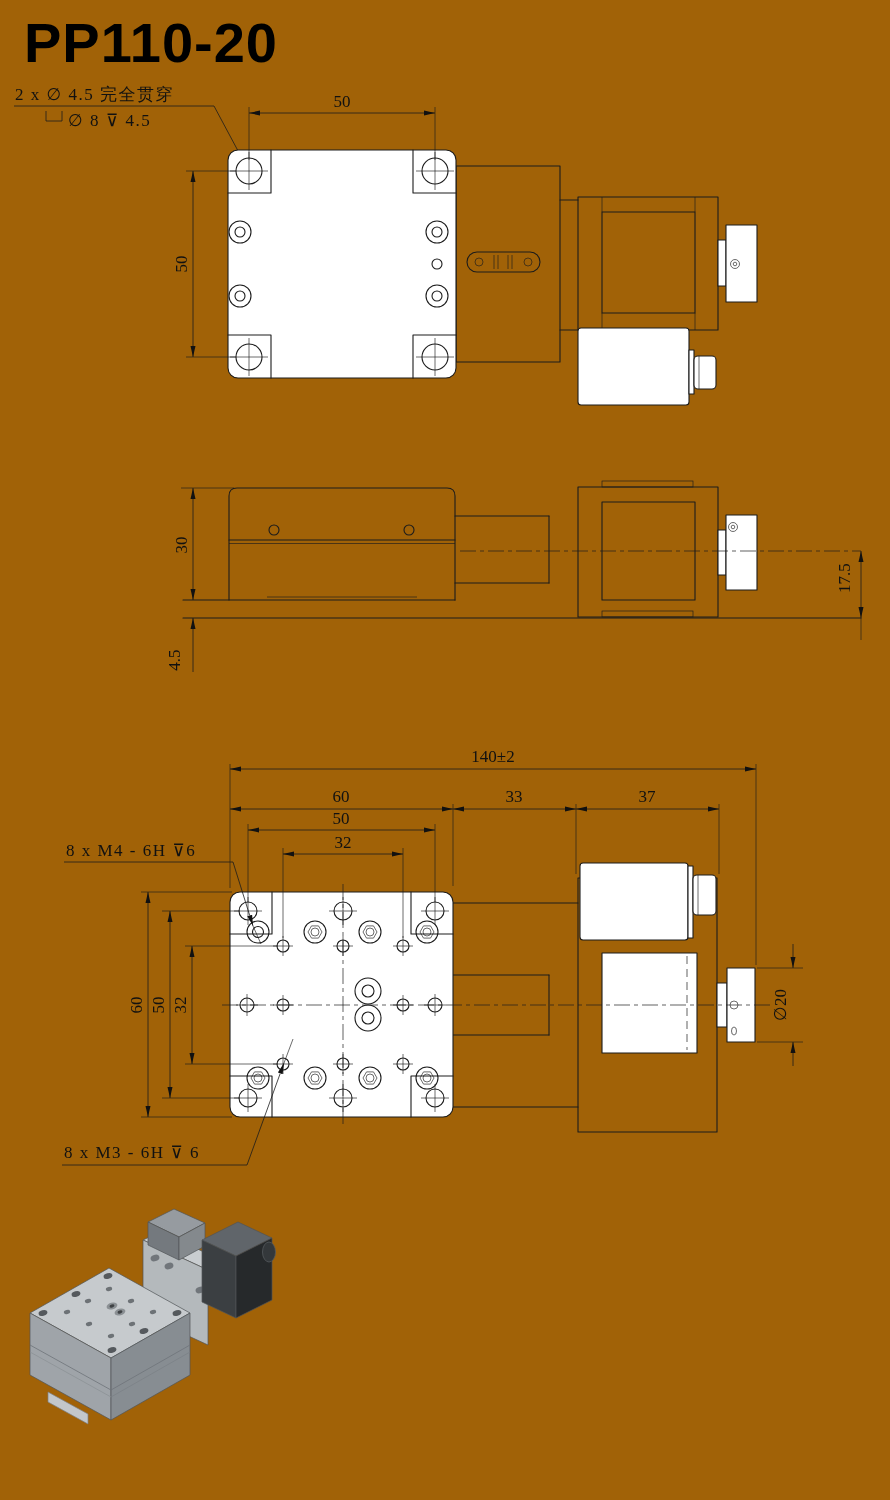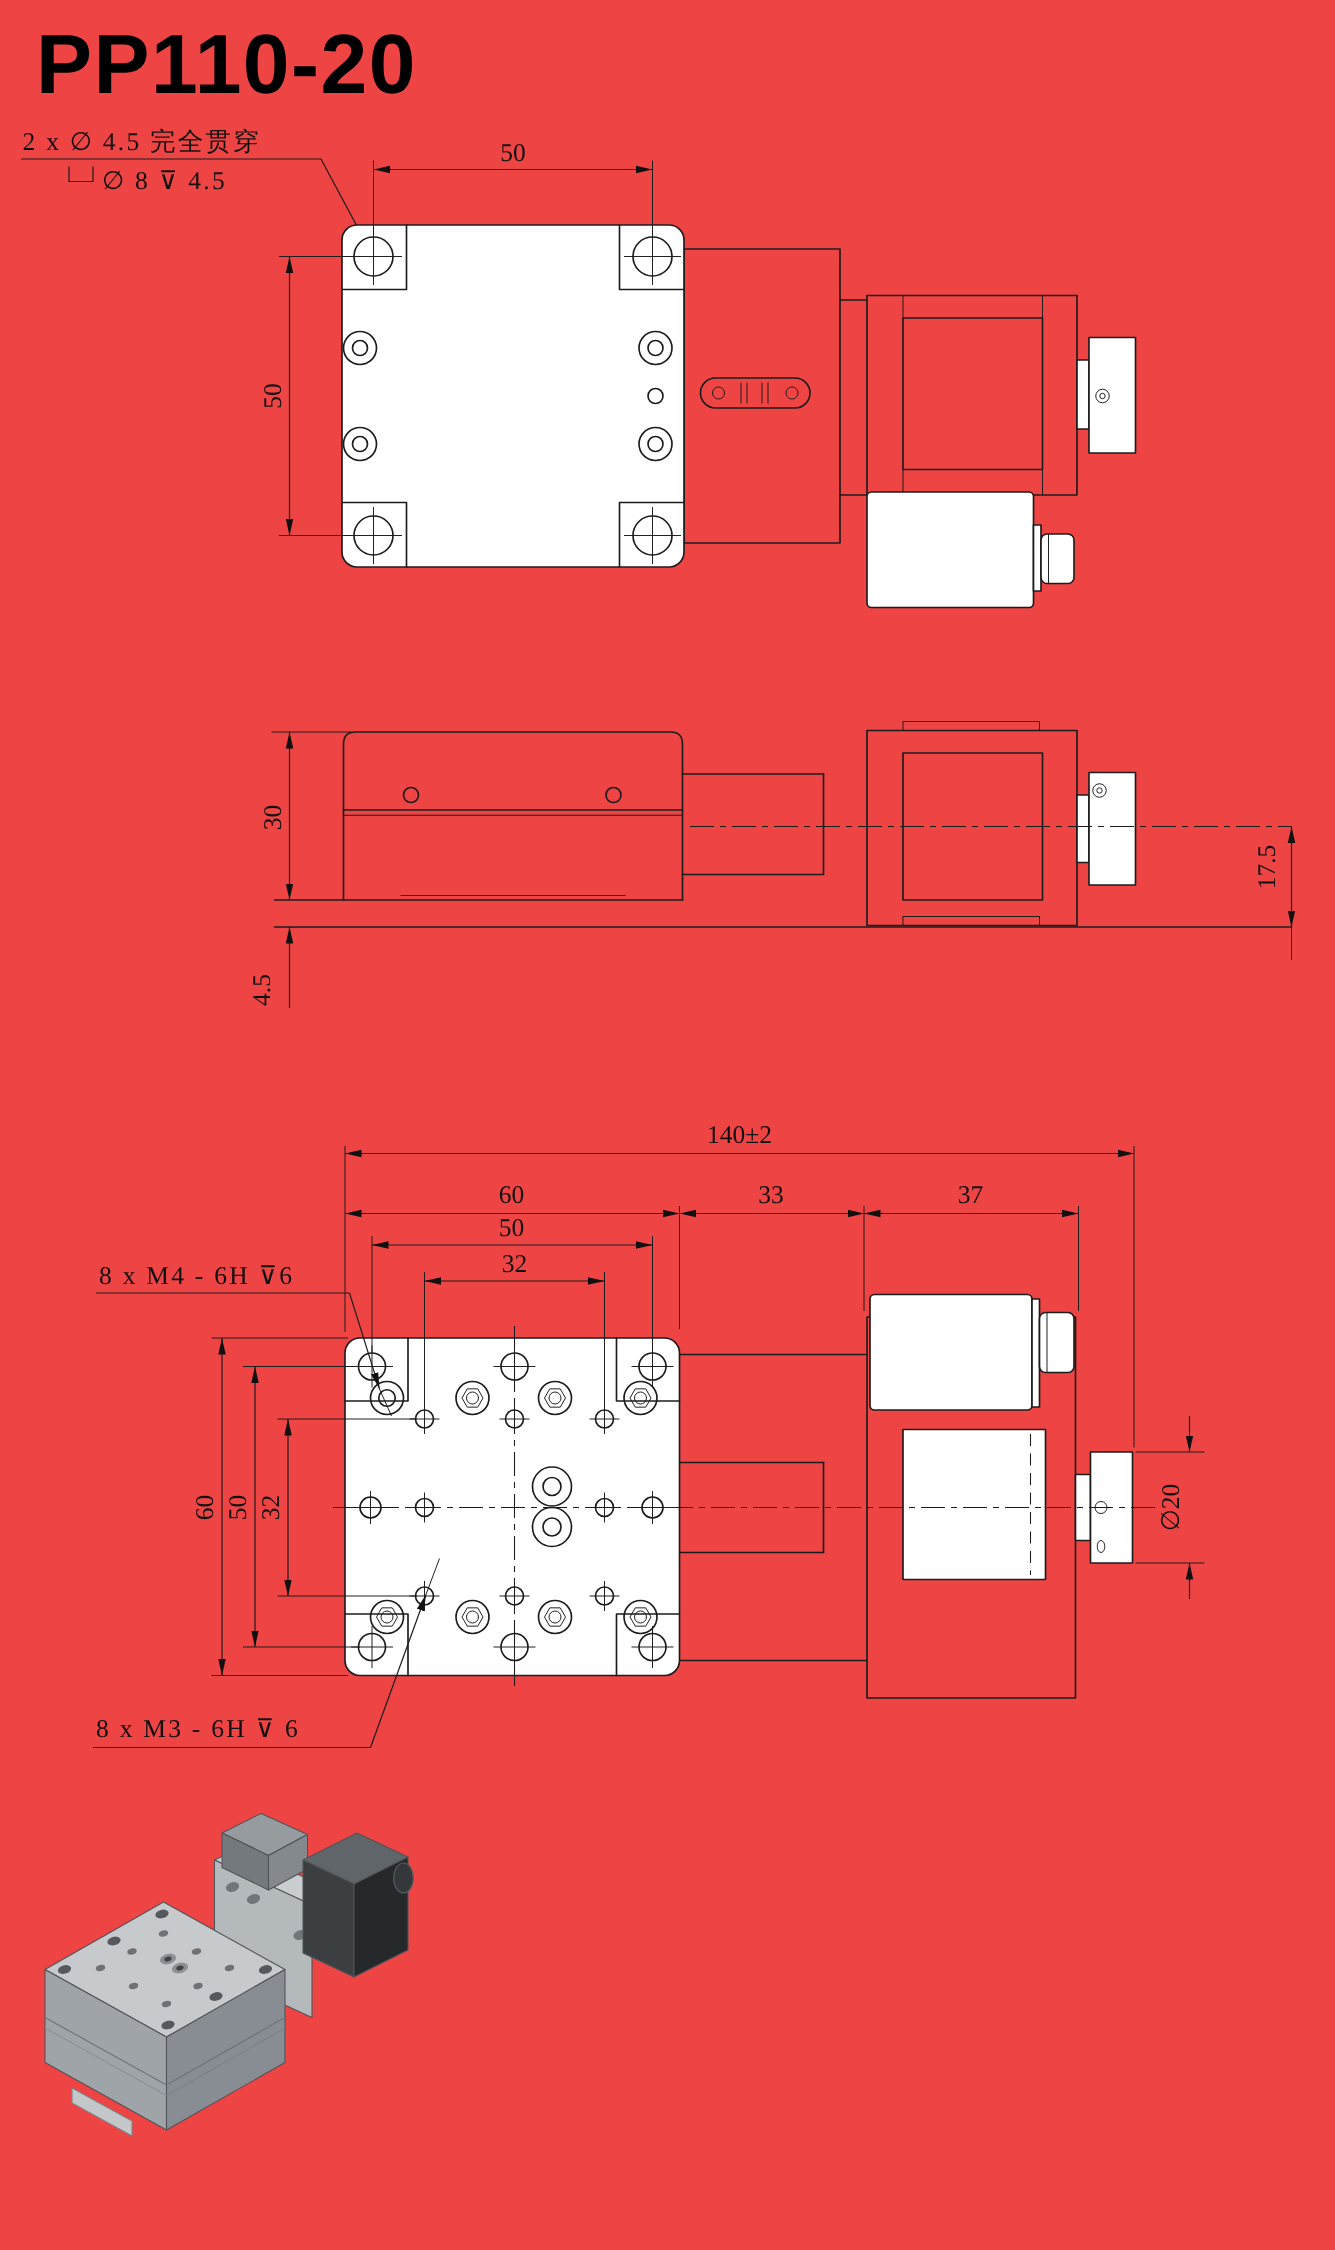--- a/index.html
+++ b/index.html
@@ -1,16 +1,16 @@
 <!DOCTYPE html>
 <html><head>
 <meta charset="utf-8">
 <style>
   html,body{margin:0;padding:0;background:#ffffff;}
-  .canvas{position:relative;width:890px;height:1500px;background:#ef4444;overflow:hidden;}
+  .canvas{position:relative;width:890px;height:1500px;background:#a16207;overflow:hidden;}
   svg{display:block;}
   .ol{fill:none;stroke:#1c1c1c;stroke-width:1.1;stroke-linejoin:round;stroke-linecap:round;}
   .wf{fill:#ffffff;stroke:#1c1c1c;stroke-width:1.1;stroke-linejoin:round;}
   .tl{fill:none;stroke:#1c1c1c;stroke-width:0.65;}
   .dl{fill:none;stroke:#1c1c1c;stroke-width:0.8;}
   .cl{fill:none;stroke:#1c1c1c;stroke-width:0.7;stroke-dasharray:16 4 4 4;}
   .hd{fill:none;stroke:#1c1c1c;stroke-width:0.7;stroke-dasharray:8 5;}
   .dim{font-family:"Liberation Serif","DejaVu Serif","DejaVu Sans",serif;font-size:17px;fill:#111;}
   .callout{font-family:"Liberation Serif","DejaVu Serif","DejaVu Sans",serif;font-size:17px;fill:#111;letter-spacing:1.5px;}
   .title{font-family:"Liberation Sans","DejaVu Sans",sans-serif;font-size:56px;font-weight:700;fill:#000;letter-spacing:1px;}

